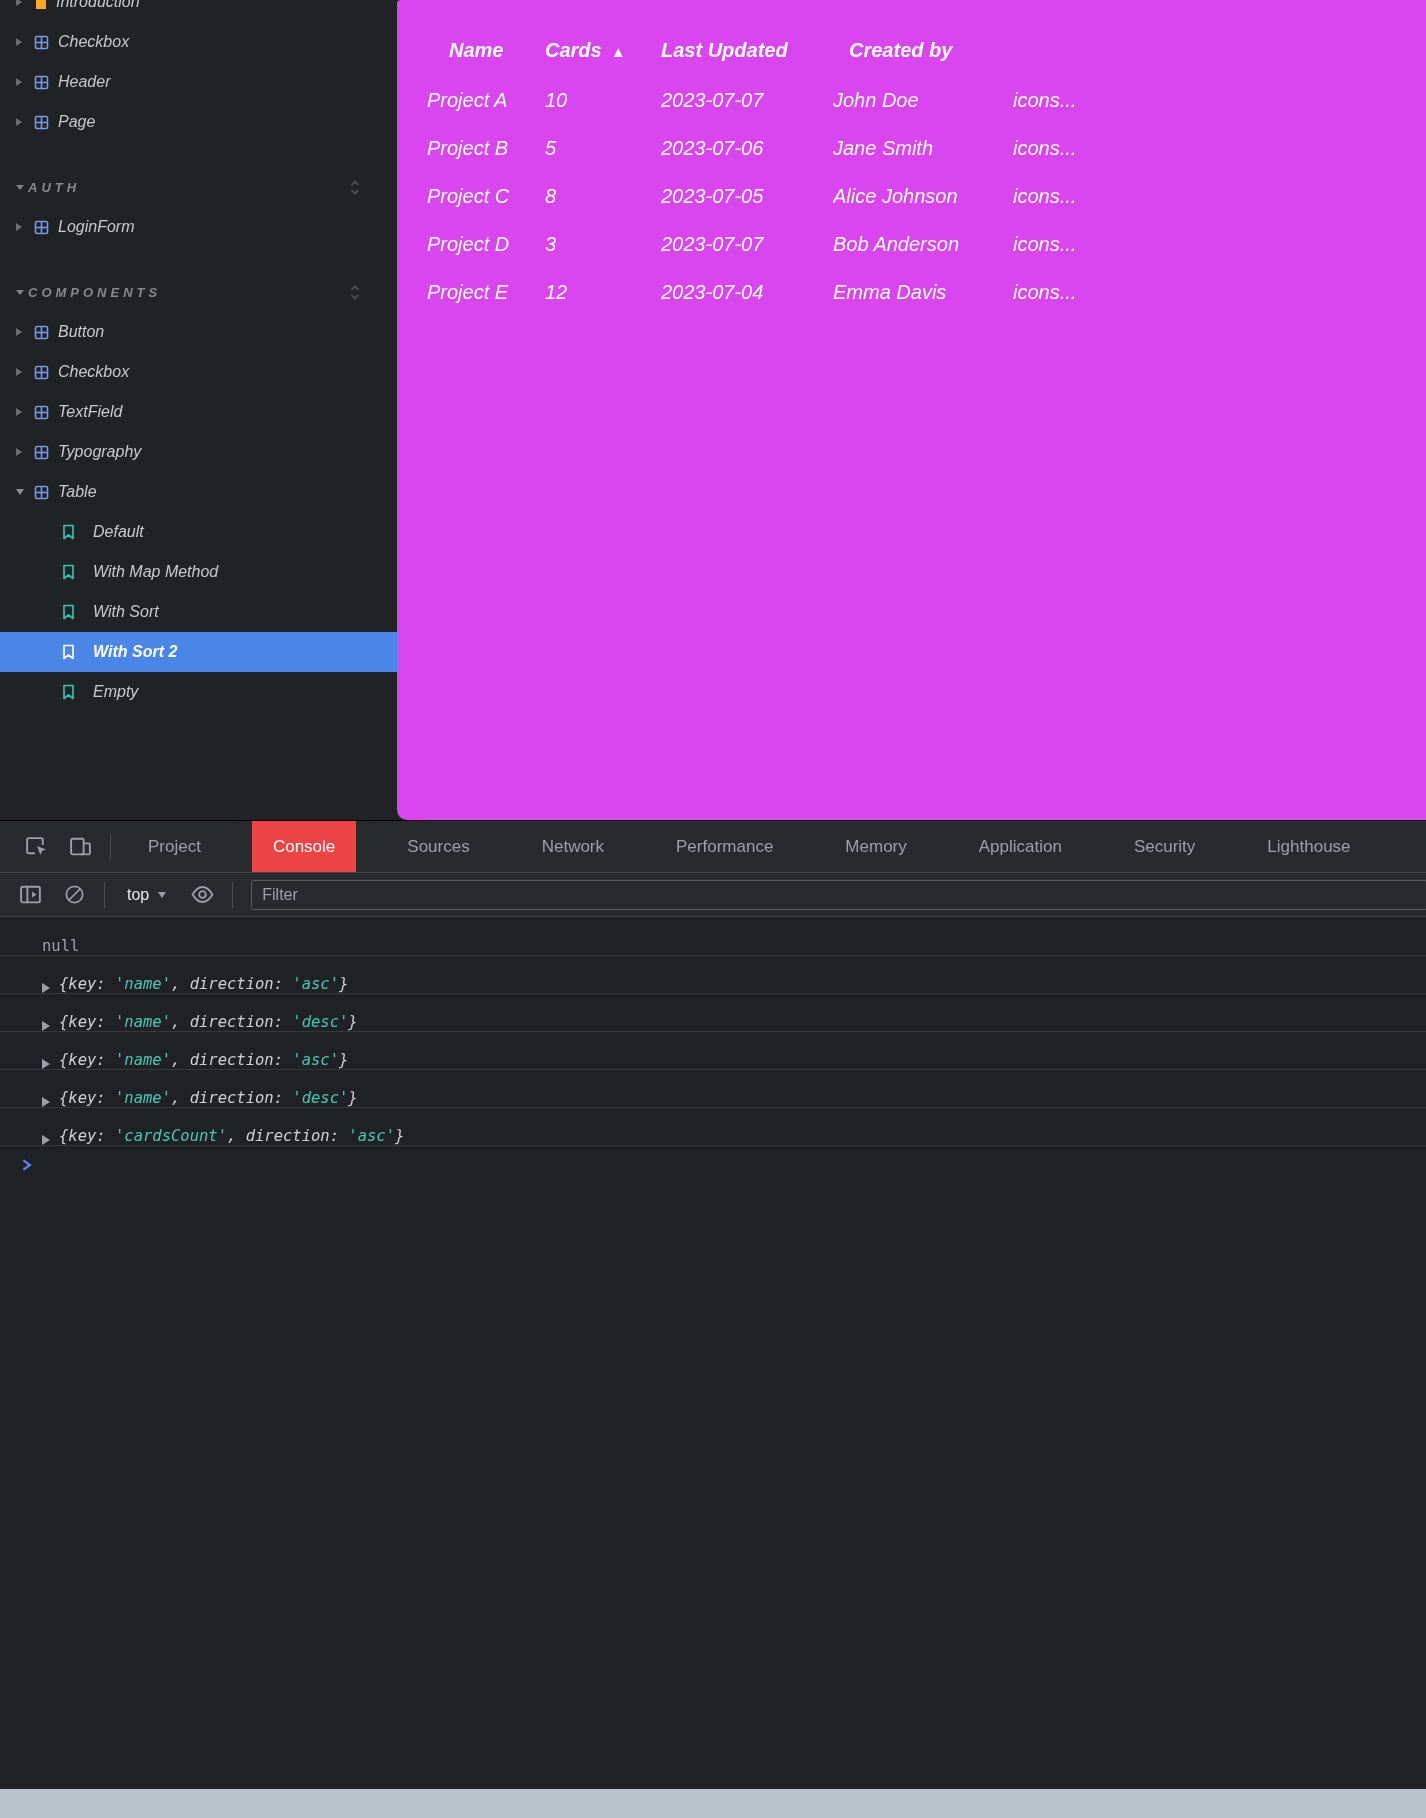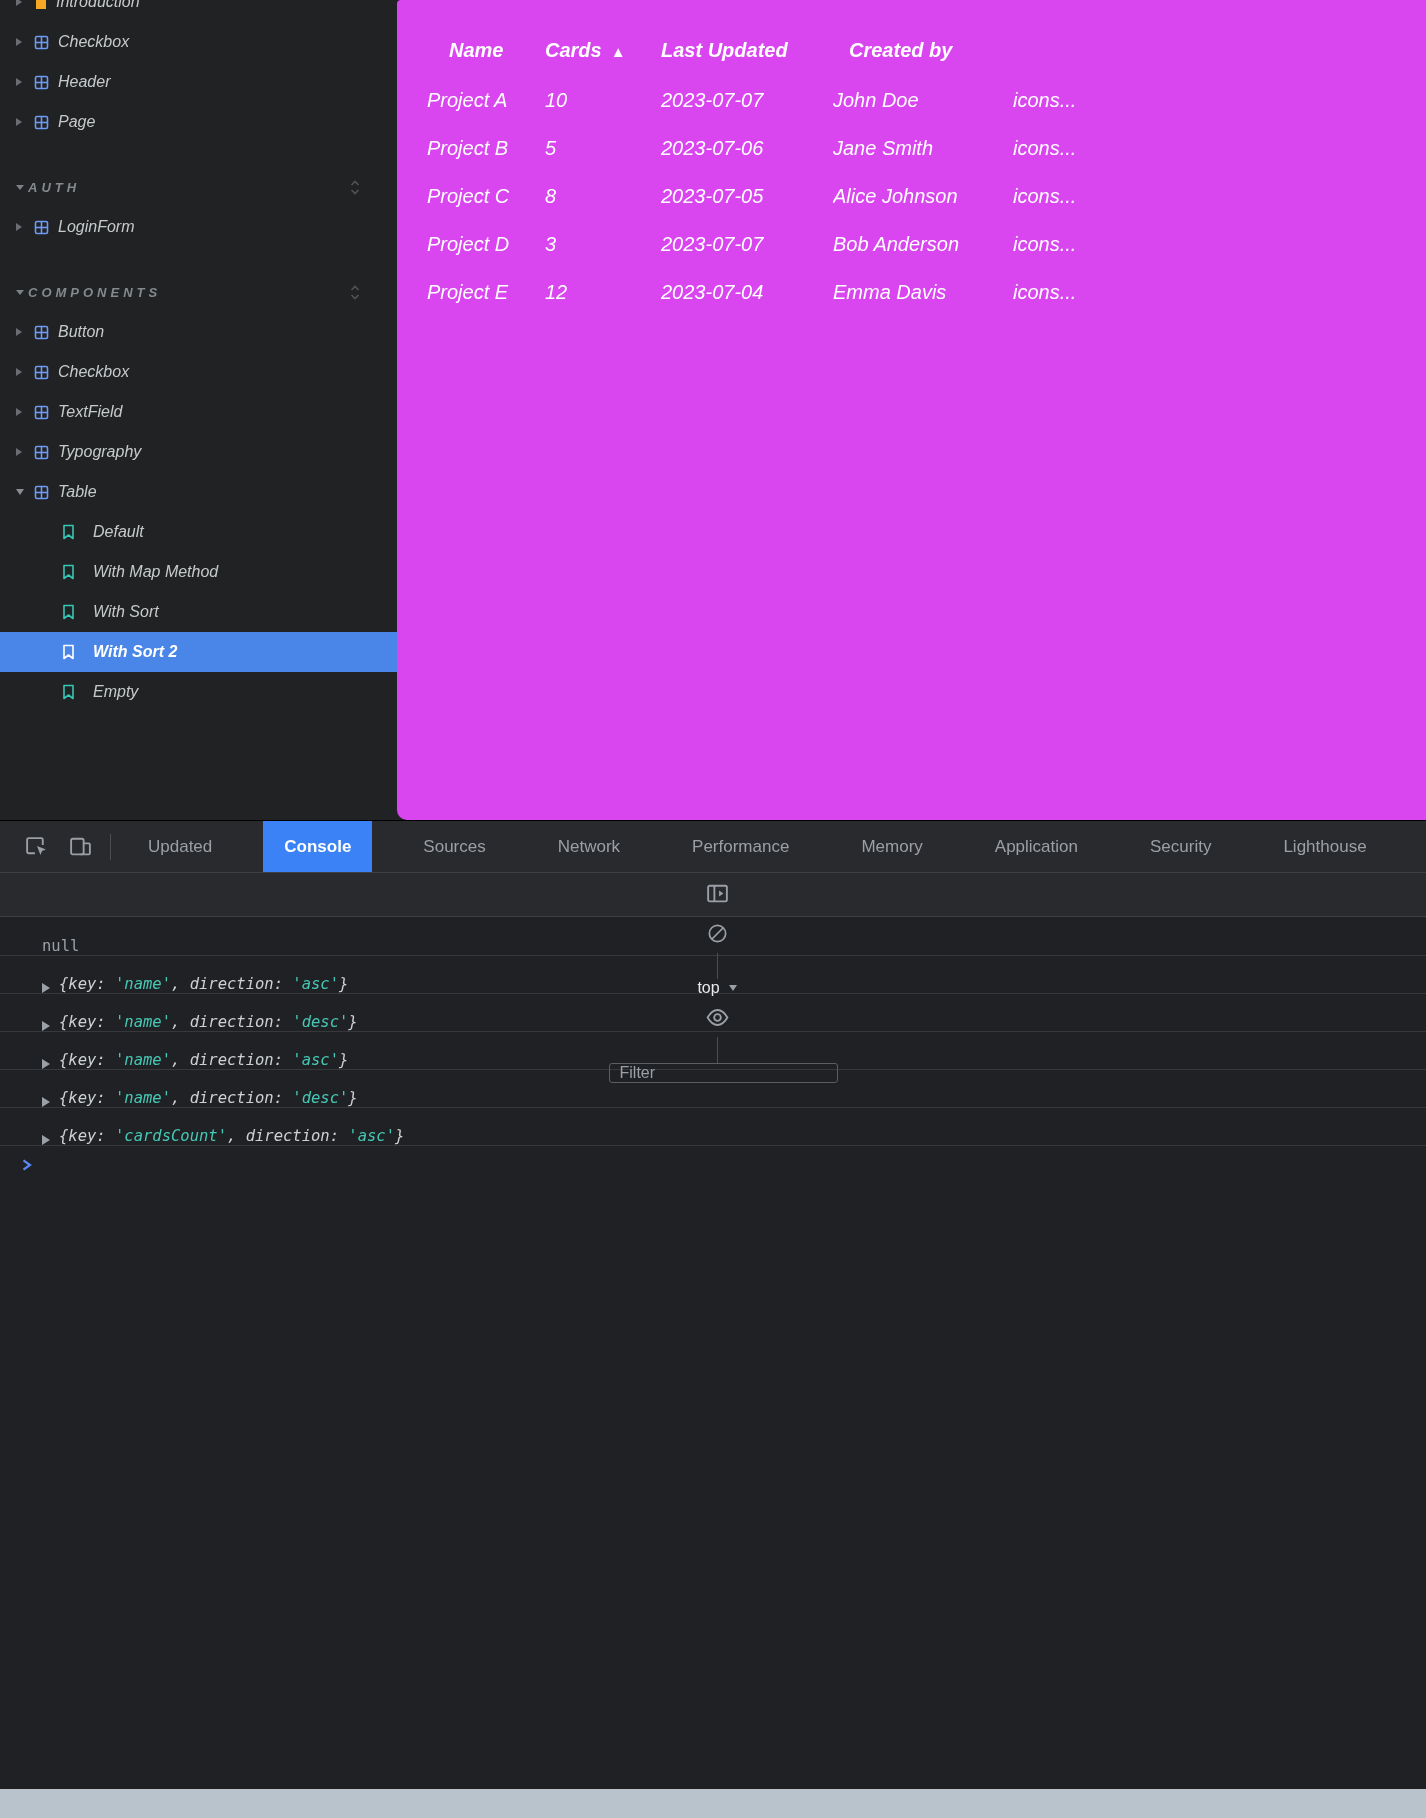--- a/index.html
+++ b/index.html
@@ -52,23 +52,23 @@
   .sort-tri { font-size: 15px; margin-left: 9px; }
 
   
   .devtools { position: absolute; top: 820px; left: 0; width: 1426px; height: 968px; background: #202124; border-top: 1px solid #000; }
 
   .dt-tabbar { display: flex; align-items: center; height: 52px; background: #292a2d; border-bottom: 1px solid #3c4043; overflow: hidden; padding-left: 14px; }
   .dt-iconbtn { display: flex; align-items: center; justify-content: center; width: 44px; height: 40px; flex: 0 0 auto; cursor: pointer; }
   .dt-sep { width: 1px; height: 26px; background: #4a4d51; margin: 0 8px; flex: 0 0 auto; }
   .dt-tabs { display: flex; align-items: stretch; height: 100%; gap: 30px; margin-left: 8px; flex: 1 1 auto; white-space: nowrap; }
   .dt-tab { display: flex; align-items: center; padding: 0 21px; color: #9aa0a6; font-size: 17px; cursor: pointer; flex: 0 0 auto; }
-  .dt-tab.active { background: #3b82f6; color: #ffffff; font-weight: bold; }
-
-  .dt-toolbar { display: flex; align-items: center; height: 44px; background: #292a2d; border-bottom: 1px solid #3c4043; padding-left: 8px; flex-direction: column; }
+  .dt-tab.active { background: #ef4444; color: #ffffff; }
+
+  .dt-toolbar { display: flex; align-items: center; height: 44px; background: #292a2d; border-bottom: 1px solid #3c4043; padding-left: 8px; }
   .frame-select { display: flex; align-items: center; gap: 9px; color: #e8eaed; font-size: 16px; padding: 0 14px; cursor: pointer; }
   .dd-tri { width: 0; height: 0; border-top: 6px solid #9aa0a6; border-left: 4.5px solid transparent; border-right: 4.5px solid transparent; }
   .filter-input {
     flex: 1 1 auto; height: 30px; margin-left: 10px; margin-right: -2px;
     background: transparent; border: 1px solid #5a5d62; border-radius: 3px;
     color: #e8eaed; font-size: 16px; padding: 0 10px; outline: none;
     font-family: "Liberation Sans", sans-serif;
   }
   .filter-input::placeholder { color: #9aa0a6; }
 
@@ -356,21 +356,21 @@
         </svg>
     </span>
     <span class="dt-iconbtn">
       <svg width="25" height="25" viewBox="0 0 24 24" fill="none" stroke="#9aa0a6" stroke-width="1.8">
           <rect x="3" y="4.5" width="12" height="15" rx="1.5"></rect>
           <path d="M15 9 h5 a1 1 0 0 1 1 1 v8.5 a1 1 0 0 1 -1 1 h-8"></path>
         </svg>
     </span>
     <span class="dt-sep"></span>
     <div class="dt-tabs">
-      <div class="dt-tab">Updated</div>
+      <div class="dt-tab">Project</div>
       <div class="dt-tab active">Console</div>
       <div class="dt-tab">Sources</div>
       <div class="dt-tab">Network</div>
       <div class="dt-tab">Performance</div>
       <div class="dt-tab">Memory</div>
       <div class="dt-tab">Application</div>
       <div class="dt-tab">Security</div>
       <div class="dt-tab">Lighthouse</div>
     </div>
   </div>

